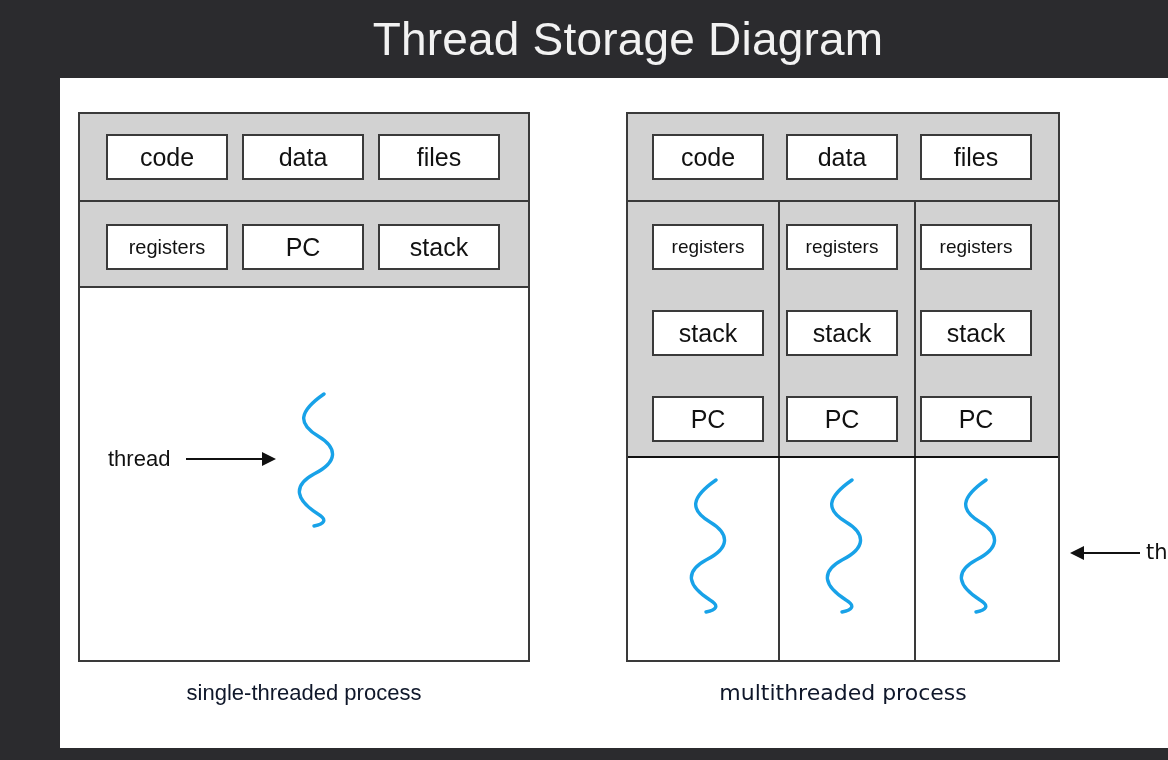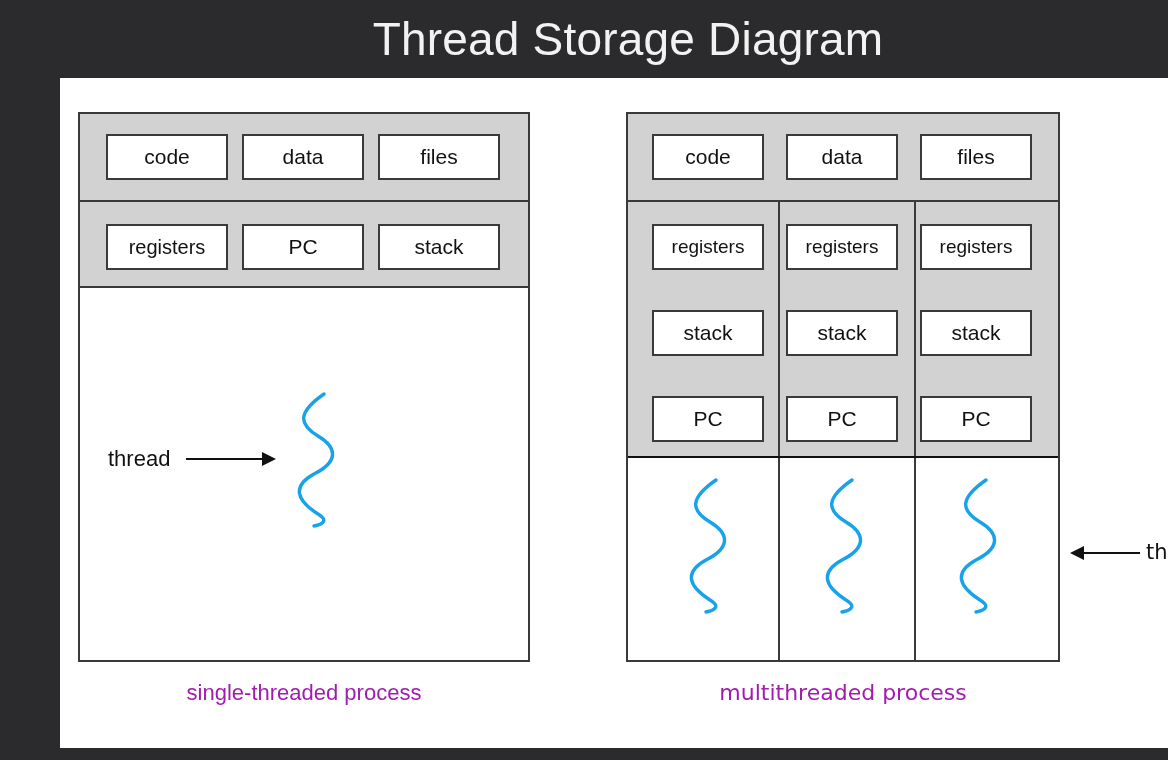--- a/index.html
+++ b/index.html
@@ -48,21 +48,21 @@
     border-bottom: 2px solid #3a3a3a;
   }
 
   .cell {
     position: absolute;
     background: #ffffff;
     border: 2px solid #3a3a3a;
     display: flex;
     align-items: center;
     justify-content: center;
-    font-size: 21px;
+    font-size: 25px;
     color: #111;
     font-family: "Liberation Sans", sans-serif;
     white-space: nowrap;
   }
 
   .vdivider {
     position: absolute;
     width: 2px;
     background: #3a3a3a;
   }
@@ -98,21 +98,21 @@
     white-space: nowrap;
   }
   .thread-label.right-style {
     font-family: "DejaVu Sans", sans-serif;
     font-size: 21px;
   }
 
   .caption {
     position: absolute;
     font-size: 22px;
-    color: #a21caf;
+    color: #0f172a;
     white-space: nowrap;
     text-align: center;
   }
   .caption.left-style { font-family: "Liberation Sans", sans-serif; }
   .caption.right-style { font-family: "DejaVu Sans", sans-serif; text-align: center; }
 </style>
 </head>
 <body>
 
 <div id="root">

